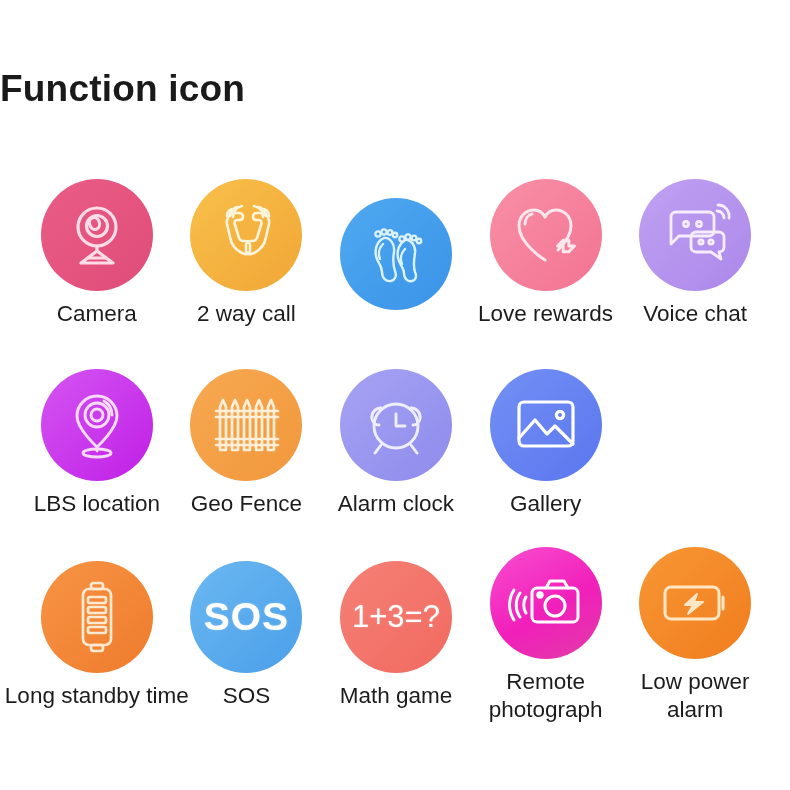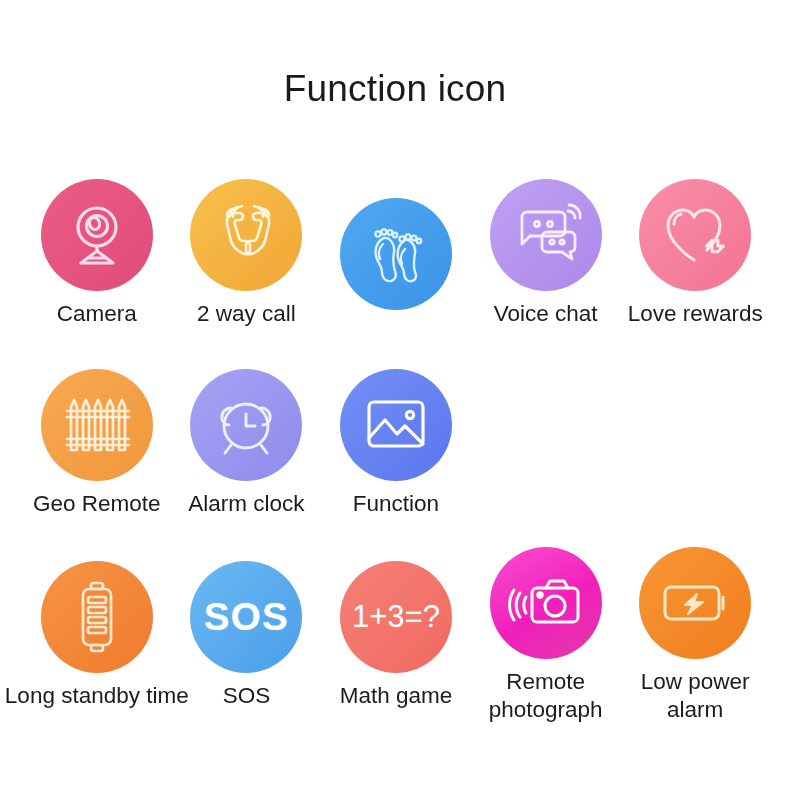--- a/index.html
+++ b/index.html
@@ -19,23 +19,23 @@
     width: 790px;
     height: 790px;
     background: #ffffff;
     box-sizing: border-box;
   }
   .title {
     position: absolute;
     top: 68px;
     left: 0;
     width: 790px;
-    text-align: center;
+    text-align: left;
     font-size: 37px;
-    font-weight: normal;
+    font-weight: bold;
     color: #1a1a1a;
     letter-spacing: 0.2px;
   }
 
   .grid {
     position: absolute;
     top: 158px;
     left: 22px;
     width: 748px;
     display: flex;
@@ -157,73 +157,88 @@
               <circle cx="41" cy="20" r="2.6"></circle>
               <circle cx="47" cy="18" r="2.6"></circle>
               <circle cx="53" cy="19" r="2.4"></circle>
               <circle cx="58" cy="22" r="2.2"></circle>
             </svg>
           </span>
         </div>
       </div>
 
       <div class="cell">
+        <div class="circle" style="background:linear-gradient(135deg,#f98fa6,#f27493);">
+          <span>
+            <svg width="70" height="66" viewBox="0 0 70 66" fill="none" stroke="#ffe7ee" stroke-width="3" stroke-linecap="round" stroke-linejoin="round">
+              <path d="M34 58 C34 58 8 42 8 24 C8 14 15 8 23 8 C28 8 32 11 34 15 C36 11 40 8 45 8 C53 8 60 14 60 24 C60 33 54 41 47 48"></path>
+              <path d="M14 22 C14 17 17 13 21 12"></path>
+              <path d="M51 40 L55 36 L59 40 L63 36 L63 44 L59 48 L55 44 L51 48 Z" transform="translate(-2,2) rotate(45 57 42)"></path>
+            </svg>
+          </span>
+        </div>
+        <div class="label">Love rewards</div>
+      </div>
+
+      <div class="cell">
         <div class="circle" style="background:linear-gradient(135deg,#bfa1f2,#ac88ea);">
           <span>
             <svg width="72" height="64" viewBox="0 0 72 64" fill="none" stroke="#f6ecfc" stroke-width="2.8" stroke-linecap="round" stroke-linejoin="round">
               <path d="M12 14 C12 11 14 9 17 9 L50 9 C53 9 55 11 55 14 L55 28 C55 31 53 33 50 33 L20 33 L12 41 Z"></path>
               <circle cx="27" cy="21" r="2.5"></circle>
               <circle cx="40" cy="21" r="2.5"></circle>
               <path d="M32 34 C32 31 34 29 37 29 L60 29 C63 29 65 31 65 34 L65 44 C65 47 63 49 60 49 L62 56 L52 49 L37 49 C34 49 32 47 32 44 Z"></path>
               <circle cx="42" cy="39" r="2.2"></circle>
               <circle cx="52" cy="39" r="2.2"></circle>
               <path d="M58 8 C62 8 65 11 65 15"></path>
               <path d="M59 2 C66 2 71 8 70 15"></path>
             </svg>
           </span>
         </div>
         <div class="label">Voice chat</div>
       </div>
 
-      <div class="cell">
-        <div class="circle" style="background:linear-gradient(135deg,#f98fa6,#f27493);">
-          <span>
-            <svg width="70" height="66" viewBox="0 0 70 66" fill="none" stroke="#ffe7ee" stroke-width="3" stroke-linecap="round" stroke-linejoin="round">
-              <path d="M34 58 C34 58 8 42 8 24 C8 14 15 8 23 8 C28 8 32 11 34 15 C36 11 40 8 45 8 C53 8 60 14 60 24 C60 33 54 41 47 48"></path>
-              <path d="M14 22 C14 17 17 13 21 12"></path>
-              <path d="M51 40 L55 36 L59 40 L63 36 L63 44 L59 48 L55 44 L51 48 Z" transform="translate(-2,2) rotate(45 57 42)"></path>
-            </svg>
-          </span>
-        </div>
-        <div class="label">Love rewards</div>
-      </div>
-
     </div>
 
     <div class="row row-2">
 
 
+      <div class="cell">
+        <div class="circle" style="background:linear-gradient(135deg,#d455f2,#c01fe6);">
+          <span>
+            <svg width="62" height="72" viewBox="0 0 62 72" fill="none" stroke="#f9dcfc" stroke-width="2.9" stroke-linecap="round" stroke-linejoin="round">
+              <path d="M31 7 C20 7 11 16 11 27 C11 40 31 58 31 58 C31 58 51 40 51 27 C51 16 42 7 31 7 Z"></path>
+              <circle cx="31" cy="26" r="12"></circle>
+              <circle cx="31" cy="26" r="6"></circle>
+              <path d="M38 12 C43 15 46 20 46 26"></path>
+              <ellipse cx="31" cy="64" rx="14" ry="4"></ellipse>
+              <path d="M31 58 L31 62"></path>
+            </svg>
+          </span>
+        </div>
+        <div class="label">LBS location</div>
+      </div>
 
       <div class="cell">
         <div class="circle" style="background:linear-gradient(135deg,#f7a951,#f1973c);">
           <span>
             <svg width="72" height="64" viewBox="0 0 72 64" fill="none" stroke="#ffefd8" stroke-width="2.7" stroke-linecap="round" stroke-linejoin="round">
               <path d="M10 14 L13 7 L16 14 L16 57 L10 57 Z"></path>
               <path d="M22 14 L25 7 L28 14 L28 57 L22 57 Z"></path>
               <path d="M34 14 L37 7 L40 14 L40 57 L34 57 Z"></path>
               <path d="M46 14 L49 7 L52 14 L52 57 L46 57 Z"></path>
               <path d="M58 14 L61 7 L64 14 L64 57 L58 57 Z"></path>
               <path d="M6 18 L68 18"></path>
               <path d="M6 24 L68 24"></path>
               <path d="M6 46 L68 46"></path>
               <path d="M6 52 L68 52"></path>
             </svg>
           </span>
         </div>
-        <div class="label">Geo Remote</div>
+        <div class="label">Geo Fence</div>
       </div>
 
       <div class="cell">
         <div class="circle" style="background:linear-gradient(135deg,#a6a3f4,#8e8bec);">
           <span>
             <svg width="70" height="70" viewBox="0 0 70 70" fill="none" stroke="#efeefe" stroke-width="2.9" stroke-linecap="round" stroke-linejoin="round">
               <circle cx="35" cy="36" r="22"></circle>
               <path d="M20 18 C14 18 10 23 11 29 C12 33 15 35 18 35"></path>
               <path d="M50 18 C56 18 60 23 59 29 C58 33 55 35 52 35"></path>
               <path d="M35 24 L35 36 L44 36"></path>
@@ -238,21 +253,21 @@
       <div class="cell">
         <div class="circle" style="background:linear-gradient(135deg,#7390f5,#5a76ee);">
           <span>
             <svg width="64" height="58" viewBox="0 0 64 58" fill="none" stroke="#ffffff" stroke-width="3.2" stroke-linecap="round" stroke-linejoin="round">
               <rect x="5" y="6" width="54" height="44" rx="5"></rect>
               <circle cx="46" cy="19" r="3.6"></circle>
               <path d="M5 42 L21 24 L33 38 L41 30 L59 48"></path>
             </svg>
           </span>
         </div>
-        <div class="label">Function</div>
+        <div class="label">Gallery</div>
       </div>
 
     </div>
 
     <div class="row row-3">
 
       <div class="cell">
         <div class="circle" style="background:linear-gradient(135deg,#f79445,#ef7b2c);">
           <span>
             <svg width="50" height="76" viewBox="0 0 50 76" fill="none" stroke="#ffe9d0" stroke-width="2.7" stroke-linecap="round" stroke-linejoin="round">

